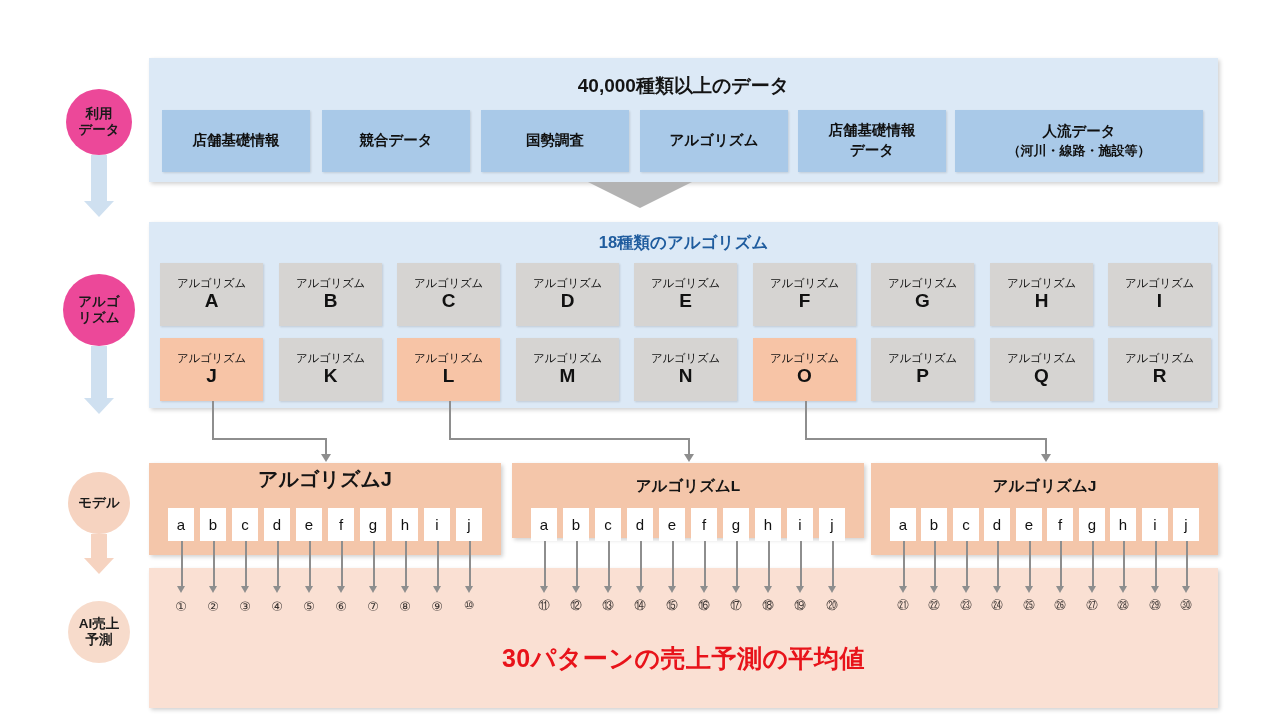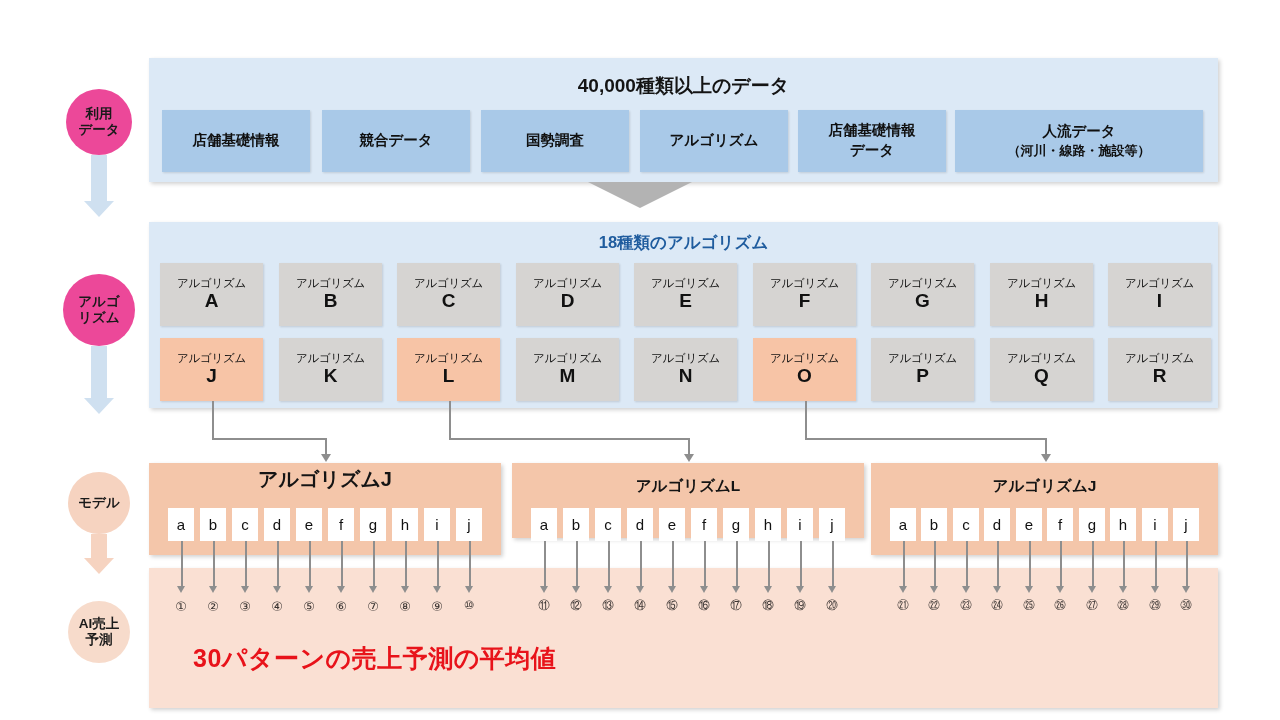--- a/index.html
+++ b/index.html
@@ -95,22 +95,22 @@
 
   
   .numc{
     position:absolute;
     display:flex;align-items:center;justify-content:center;
     font-size:13px;color:#3a3432;line-height:1;white-space:nowrap;
   }
   .numc.two{font-size:11.5px;}
 
   .bigred{
-    position:absolute;left:0;right:0;text-align:left;
-    color:#e8131a;font-weight:bold;font-size:25px;letter-spacing:.5px;padding-left:44px;
+    position:absolute;left:0;right:0;text-align:center;
+    color:#e8131a;font-weight:bold;font-size:25px;letter-spacing:.5px;
   }
 </style>
 </head>
 <body>
 
 <div id="stage">
 
   <div id="rail-layer">
       <div class="rail-arrow ar-blue" style="left: 84px; top: 155px; width: 30px; height: 62px;">
         <div class="shaft" style="top: 0px; height: 46px;"></div>

